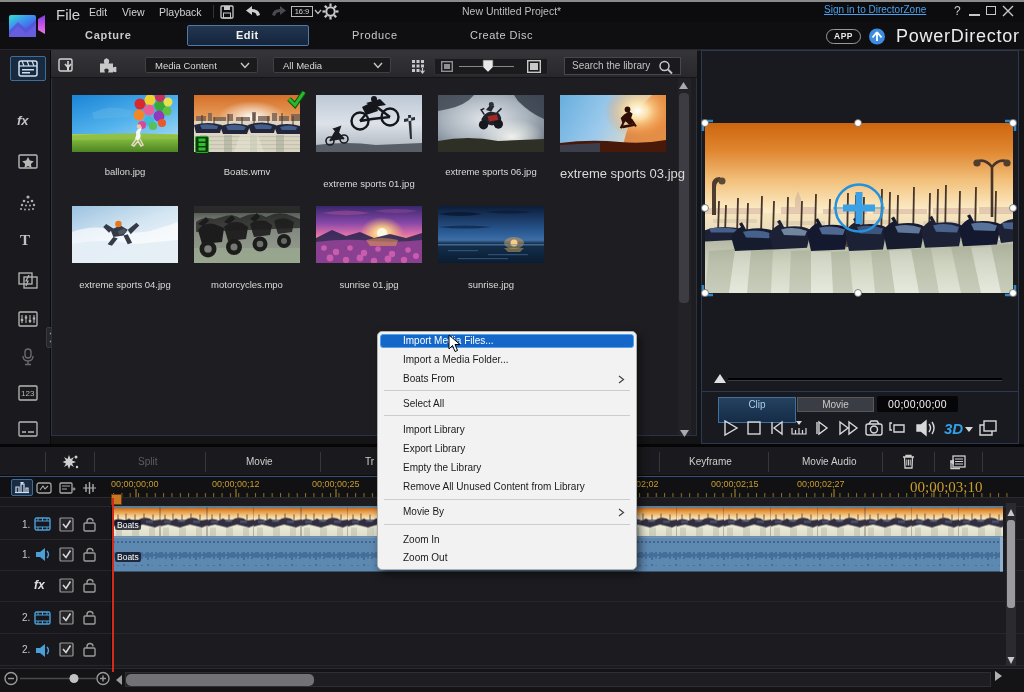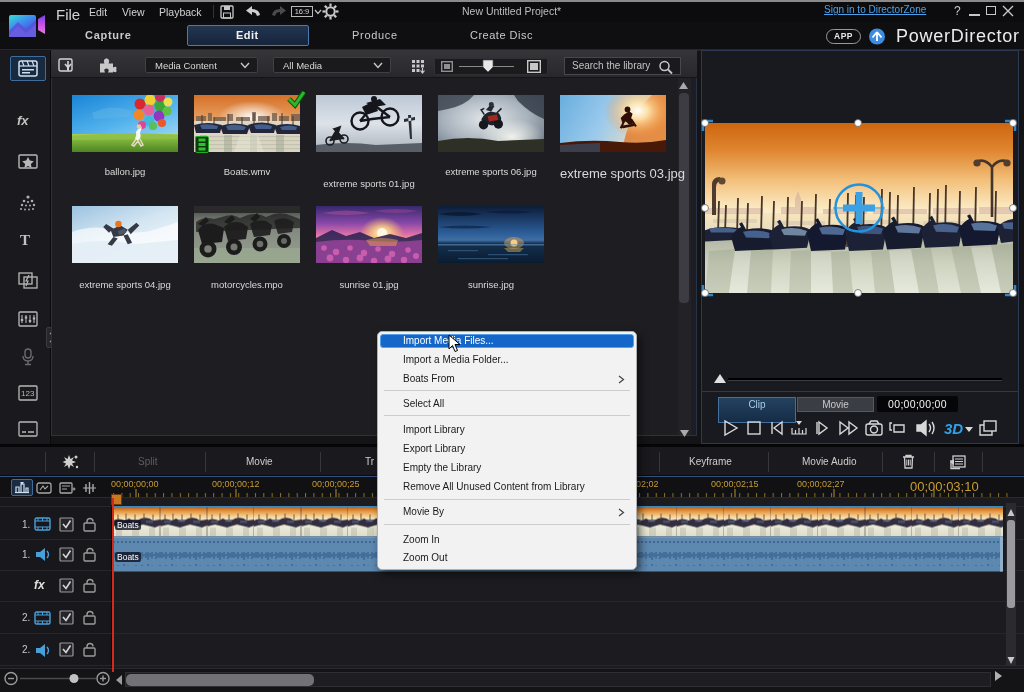--- a/index.html
+++ b/index.html
@@ -778,21 +778,21 @@
 
 <div class="abs" style="left:0;top:476px;width:1024px;height:1px;background:#35527c;"></div>
 <div class="txt" style="left:111px;top:479px;font-size:9px;color:#c89e30;">00;00;00;00</div>
 <div class="txt" style="left:212px;top:479px;font-size:9px;color:#c89e30;">00;00;00;12</div>
 <div class="txt" style="left:312px;top:479px;font-size:9px;color:#c89e30;">00;00;00;25</div>
 <div class="txt" style="left:412px;top:479px;font-size:9px;color:#c89e30;">00;00;01;07</div>
 <div class="txt" style="left:511px;top:479px;font-size:9px;color:#c89e30;">00;00;01;20</div>
 <div class="txt" style="left:611px;top:479px;font-size:9px;color:#c89e30;">00;00;02;02</div>
 <div class="txt" style="left:711px;top:479px;font-size:9px;color:#c89e30;text-align:right;">00;00;02;15</div>
 <div class="txt" style="left:777px;top:479px;font-size:9px;color:#c89e30;margin-left:20px;">00;00;02;27</div>
-<div class="txt" style="left:910px;top:479px;font-size:13px;color:#c89e30;">00;00;03;10</div>
+<div class="txt" style="left:910px;top:479px;font-size:15px;color:#c89e30;font-family:Liberation Serif, serif;">00;00;03;10</div>
 <svg class="abs" style="left:113px;top:489px;" width="900" height="8">
 <defs>
         <pattern id="tick" width="8.35" height="8" patternUnits="userSpaceOnUse">
           <line x1="0.5" y1="4" x2="0.5" y2="8" stroke="#8a7420" stroke-width="1"></line>
         </pattern>
       </defs>
 <rect width="895" height="8" fill="url(#tick)"></rect>
 <g stroke="#b89428" stroke-width="1">
         <line x1="23" y1="0" x2="23" y2="8"></line>
         <line x1="123" y1="0" x2="123" y2="8"></line>

